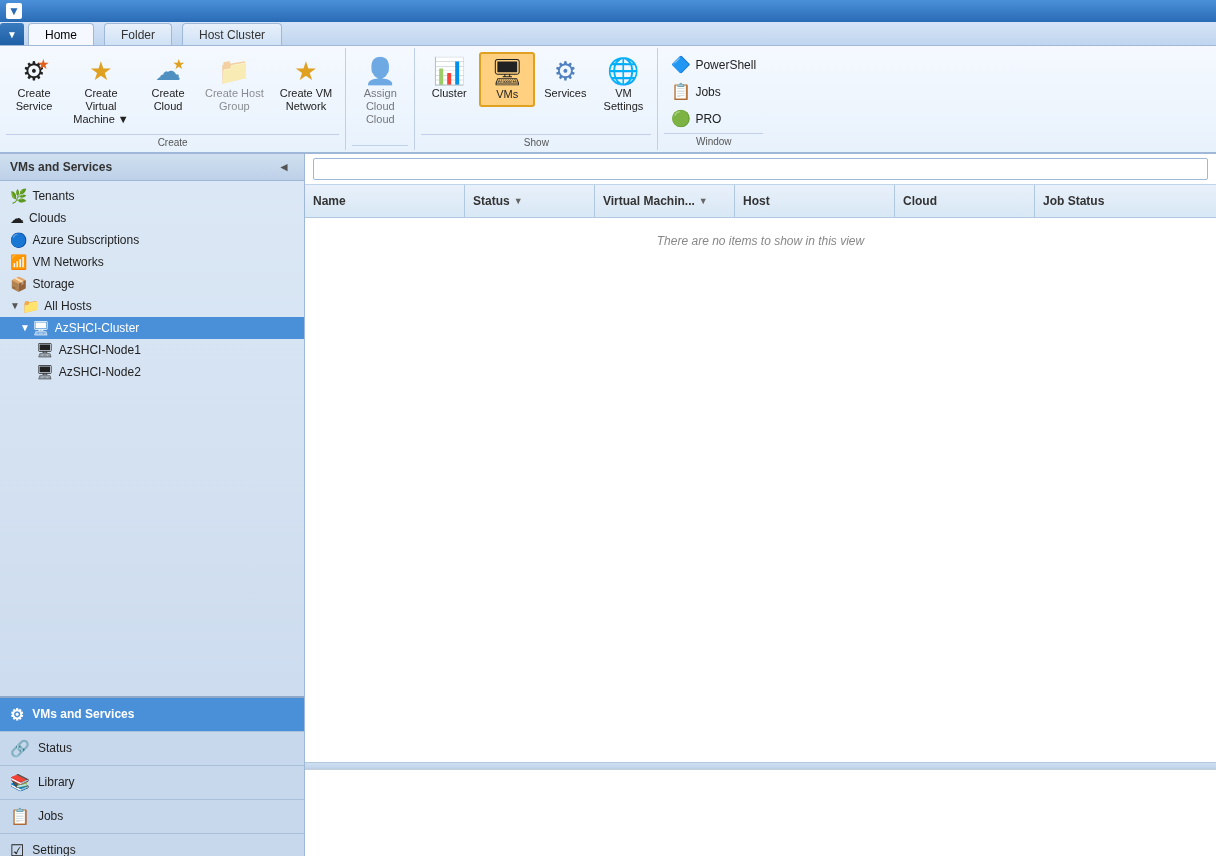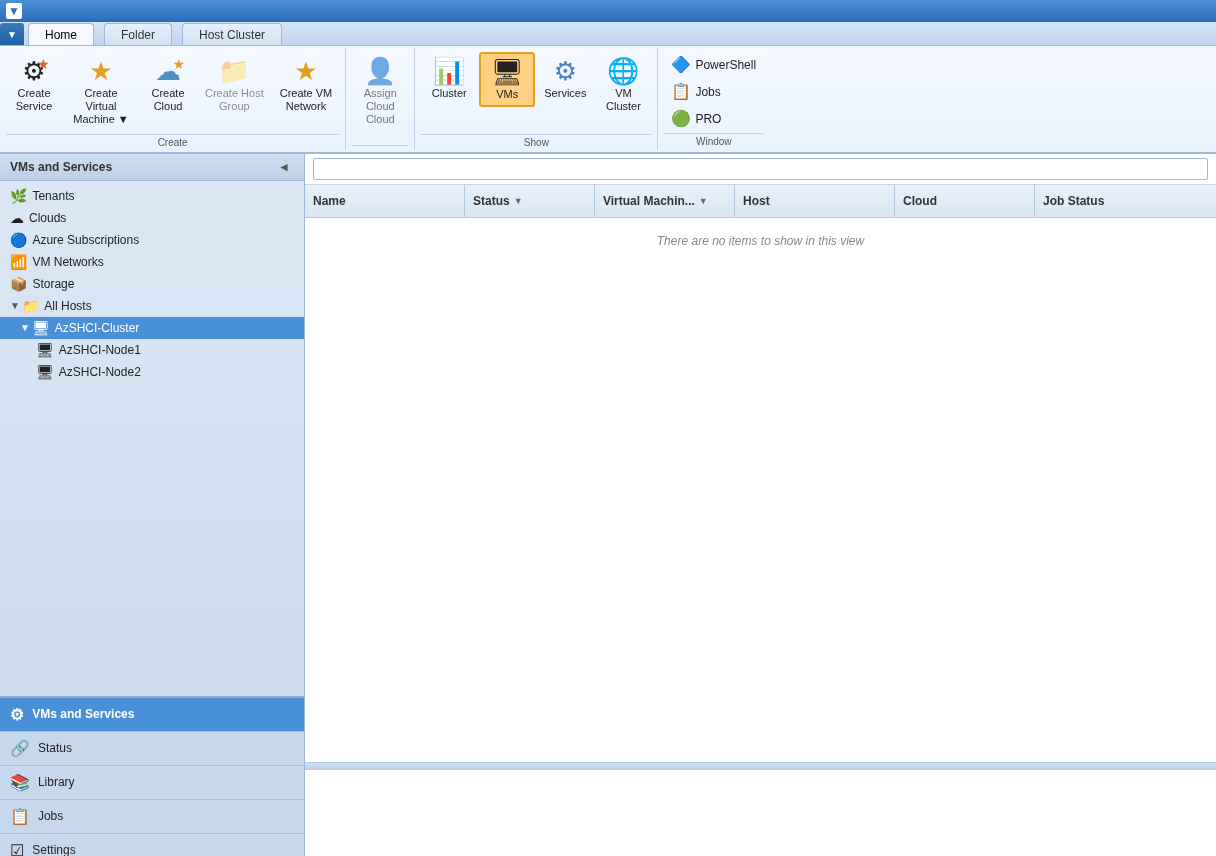--- a/index.html
+++ b/index.html
@@ -372,21 +372,21 @@
         <div class="btn-icon">
           <span style="font-size:26px;color:#5080c0;">⚙</span>
         </div>
         <div class="btn-label">Services</div>
       </div>
       <div class="ribbon-btn">
         <div class="btn-icon">
           <span style="font-size:26px;color:#5080c0;">🌐</span>
         </div>
         <div class="btn-label" style="white-space:pre-line;">VM
-Cluster</div>
+Settings</div>
       </div>
     </div>
     <div class="ribbon-label">Show</div>
   </div>
 
   <div class="ribbon-section">
     <div class="window-section">
       <div class="ribbon-btn-small">
         <span class="small-icon">🔷</span>
         <span>PowerShell</span>

